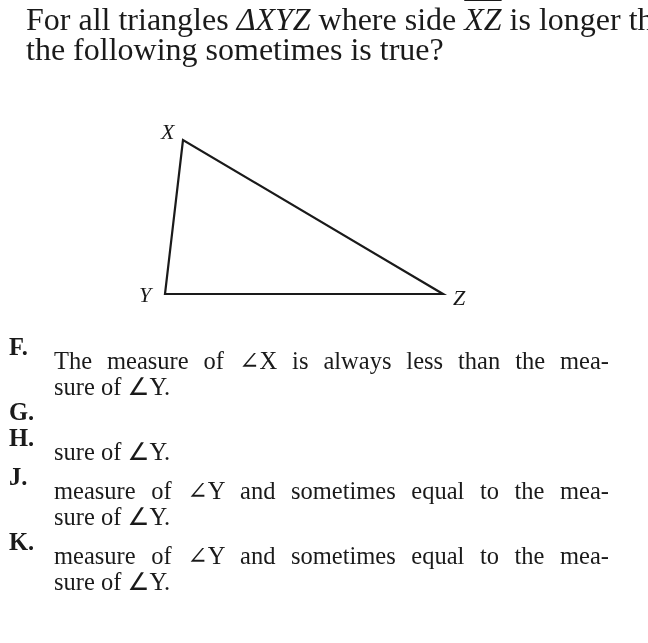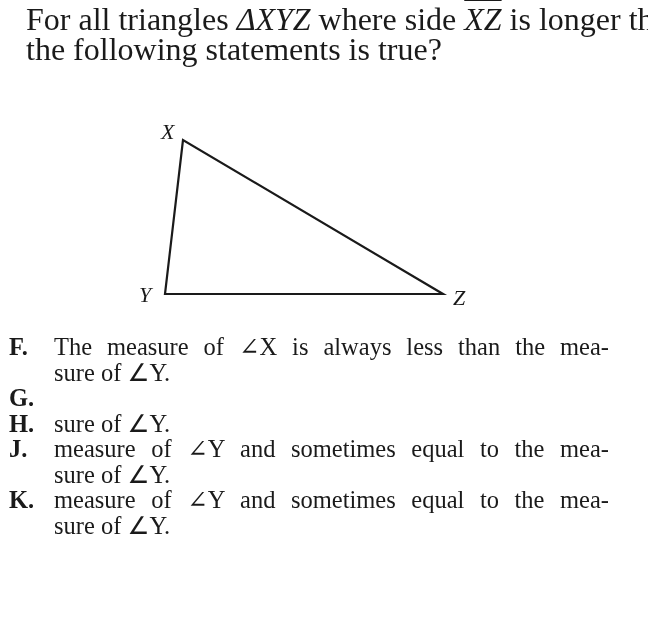--- a/index.html
+++ b/index.html
@@ -8,30 +8,30 @@
   .stem { position:absolute; left:26px; top:4px; width:610px; font-size:32px; line-height:30px;
           text-align:justify; }
   .stem-line { display:block; text-align:justify; text-align-last:justify; white-space:nowrap; }
   .stem-line.last { text-align-last:left; }
   .ov { text-decoration:overline; font-style:italic; }
   .it { font-style:italic; }
   .figure { position:absolute; left:0; top:100px; width:648px; height:220px; }
   .opts { position:absolute; left:9px; top:334px; width:600px; font-size:24.5px; line-height:25.5px; }
   .opt { display:flex; }
   .opt-letter { width:45px; font-weight:bold; flex:none; }
-  .opt-body { flex:1; }
+  .opt-body { flex:1;margin-top:14px; }
   .opt-line { display:block; white-space:nowrap; text-align:justify; text-align-last:justify; }
   .opt-line.last { text-align-last:left;font-family:Liberation Serif, serif; }
 </style>
 </head>
 <body>
 
 <div class="stem">
   <span class="stem-line"><span>For all triangles </span><span class="it">ΔXYZ</span><span> where side </span><span class="ov">XZ</span><span> is longer than</span></span>
-  <span class="stem-line last"><span>the following statements is true?</span></span>
+  <span class="stem-line last"><span>the following sometimes is true?</span></span>
 </div>
 
 <div class="figure">
   <svg width="648" height="220" viewBox="0 0 648 220">
     <polygon id="tri" points="183,40 165,194 443,194" fill="none" stroke="#1a1a1a" stroke-width="2.2" stroke-linejoin="miter"></polygon>
     <text id="lx" font-family="Liberation Serif, serif" font-style="italic" font-size="22" fill="#1a1a1a" x="161" y="39">X</text>
     <text id="ly" font-family="Liberation Serif, serif" font-style="italic" font-size="22" fill="#1a1a1a" x="139" y="202">Y</text>
     <text id="lz" font-family="Liberation Serif, serif" font-style="italic" font-size="22" fill="#1a1a1a" x="453" y="205">Z</text>
   </svg>
 </div>

